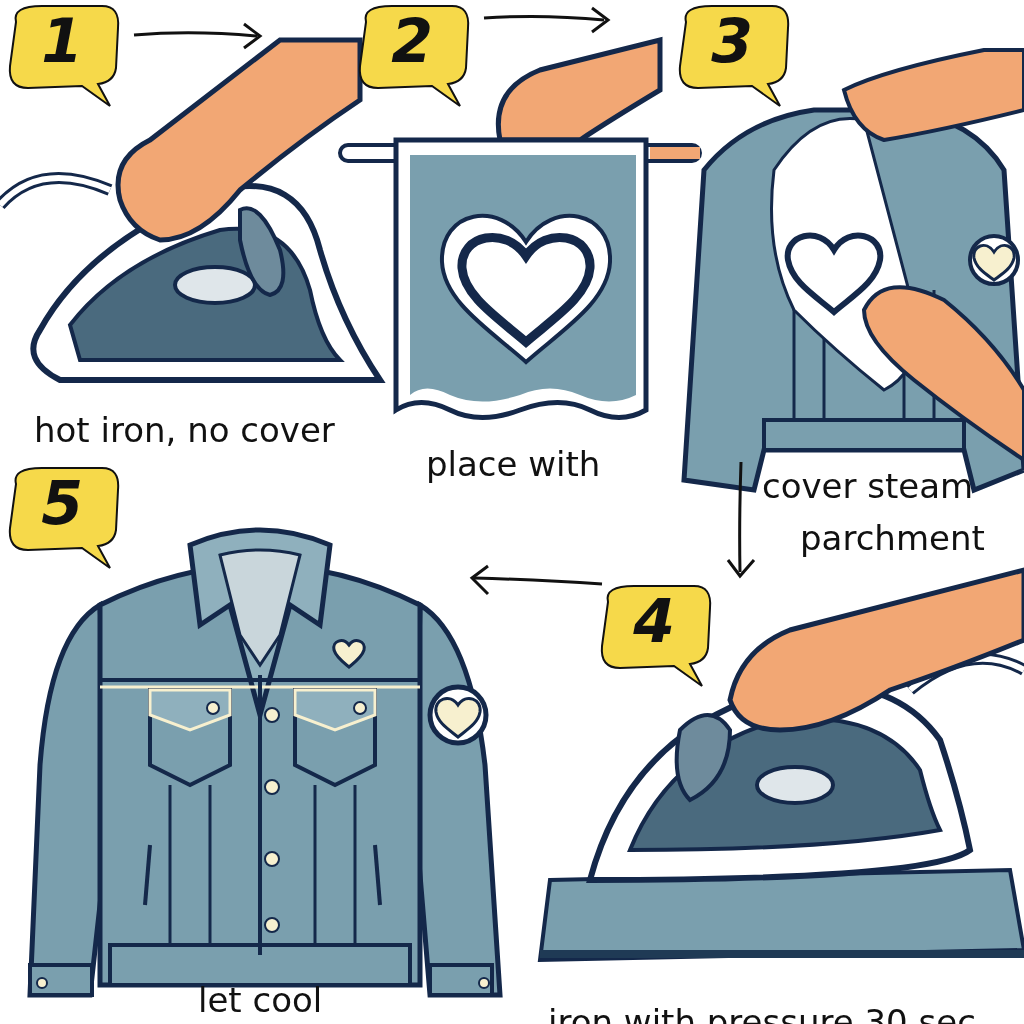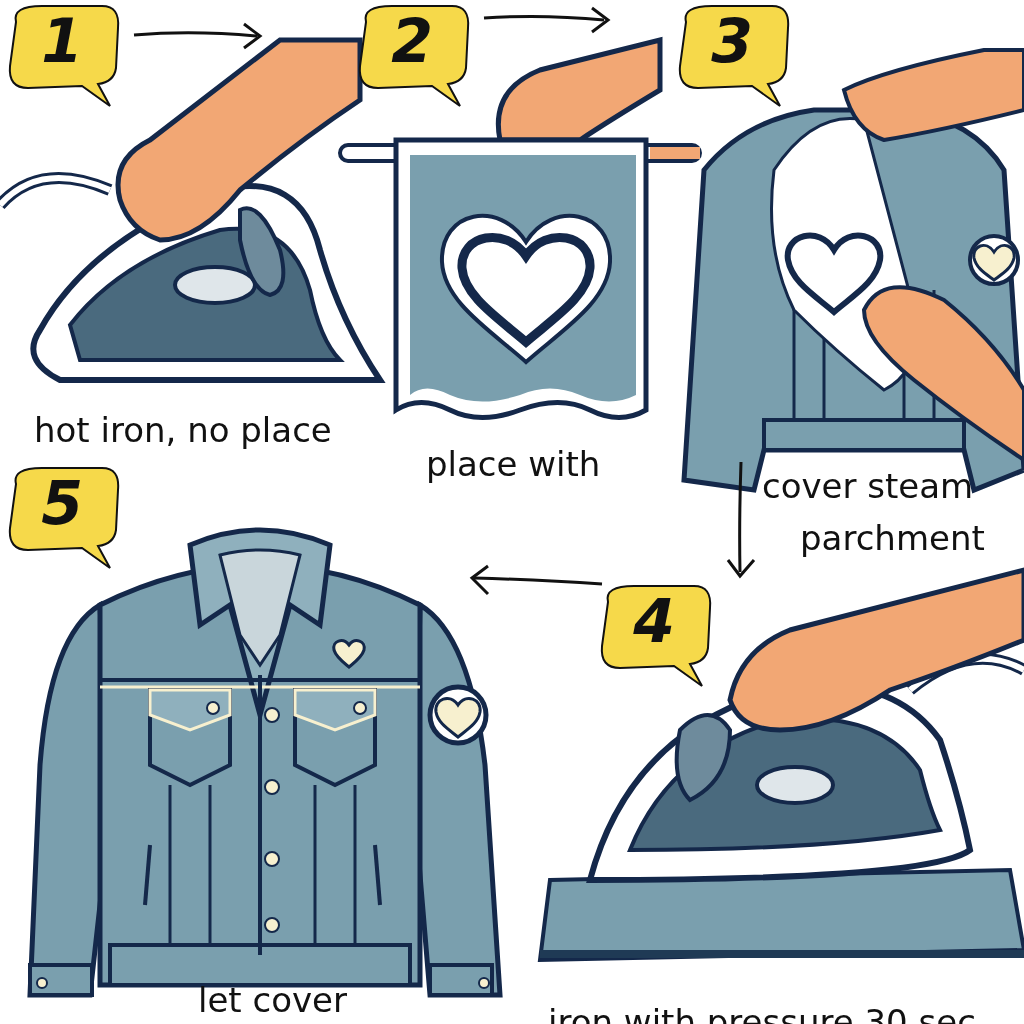--- a/index.html
+++ b/index.html
@@ -29,21 +29,21 @@
   <path d="M0,165 Q40,120 110,150" stroke="#14284a" stroke-width="12" fill="none"></path>
   <path d="M0,165 Q40,120 110,150" stroke="#fff" stroke-width="6" fill="none"></path>
 
   <path d="M40,290 Q90,200 220,150 Q300,130 320,210 Q340,280 380,340 L60,340 Q20,320 40,290 Z" fill="#fff" stroke="#14284a" stroke-width="6"></path>
   <path d="M70,285 Q120,220 220,190 Q290,180 310,250 Q320,300 340,320 L80,320 Z" fill="#4a6a7e" stroke="#14284a" stroke-width="4"></path>
   <ellipse cx="215" cy="245" rx="40" ry="18" fill="#dfe6ea" stroke="#14284a" stroke-width="4"></ellipse>
   <path d="M240,170 Q260,160 280,210 Q290,250 270,255 Q250,250 240,200 Z" fill="#6e8b9c" stroke="#14284a" stroke-width="4"></path>
 
   <path d="M120,160 Q110,120 150,100 L280,0 L360,0 L360,60 Q300,100 240,150 Q200,200 160,200 Q130,190 120,160 Z" fill="#f2a774" stroke="#14284a" stroke-width="5"></path>
 </svg>
-<div class="label" style="left:34px;top:410px;">hot iron, no place</div>
+<div class="label" style="left:34px;top:410px;">hot iron, no cover</div>
 
 <div class="badge abs" style="left:352px;top:2px;">
   <svg width="130" height="110">
     <path d="M14,20 Q10,4 40,4 L100,4 Q118,4 116,26 L114,66 Q112,80 96,82 L108,104 L80,84 L26,86 Q6,86 8,64 Z" fill="#f6d94a" stroke="#111" stroke-width="2"></path>
   </svg>
   <div class="badge-num">2</div>
 </div>
 <svg width="130" height="30" style="left:482px;top:6px;">
   <path d="M2,12 Q60,8 122,14" stroke="#111" stroke-width="3" fill="none"></path>
   <path d="M110,2 L126,14 L110,26" stroke="#111" stroke-width="3" fill="none"></path>
@@ -168,13 +168,13 @@
   <line x1="335" y1="270" x2="335" y2="430" stroke="#14284a" stroke-width="3"></line>
 
   <line x1="130" y1="330" x2="125" y2="390" stroke="#14284a" stroke-width="4"></line>
   <line x1="355" y1="330" x2="360" y2="390" stroke="#14284a" stroke-width="4"></line>
 
   <path d="M329,130 C323,122 312,126 314,135 C316,142 323,147 329,152 C335,147 342,142 344,135 C346,126 335,122 329,130 Z" fill="#f7f0cf" stroke="#14284a" stroke-width="3"></path>
 
   <circle cx="438" cy="200" r="28" fill="#fff" stroke="#14284a" stroke-width="5"></circle>
   <path d="M438,190 C430,178 414,184 416,197 C418,208 428,214 438,222 C448,214 458,208 460,197 C462,184 446,178 438,190 Z" fill="#f7f0cf" stroke="#14284a" stroke-width="3"></path>
 </svg>
-<div class="label" style="left:198px;top:980px;">let cover</div>
+<div class="label" style="left:198px;top:980px;">let cool</div>
 
 </body></html>

